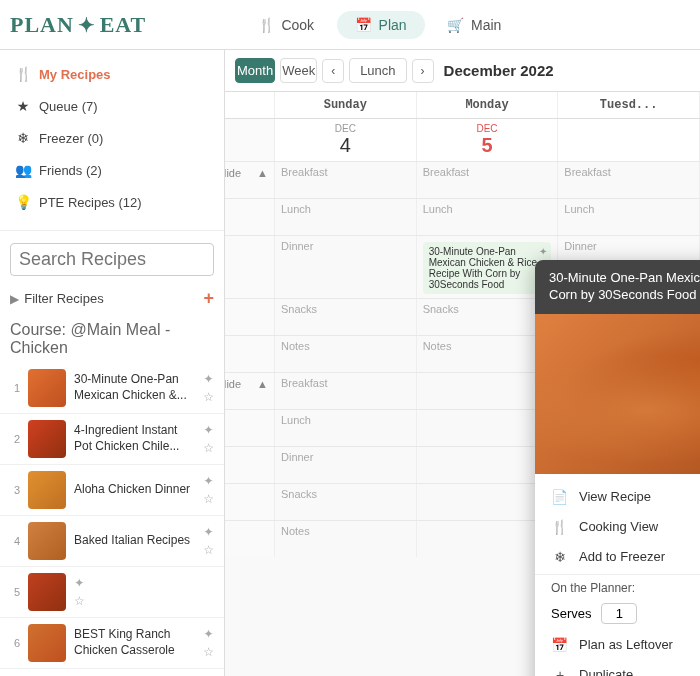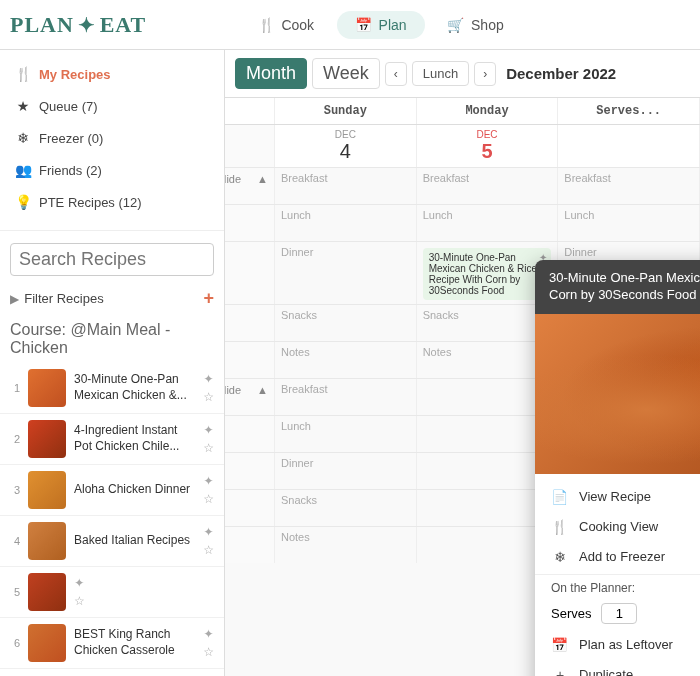--- a/index.html
+++ b/index.html
@@ -50,21 +50,21 @@
     .recipe-info { flex: 1; min-width: 0; }
     .recipe-name { font-size: 12px; color: #333; line-height: 1.3; overflow: hidden; display: -webkit-box; -webkit-line-clamp: 2; -webkit-box-orient: vertical; }
     .recipe-actions { display: flex; flex-direction: column; gap: 4px; align-items: center; }
     .recipe-action-btn { color: #aaa; font-size: 12px; cursor: pointer; }
 
     
     .calendar-panel { flex: 1; background: #f9f9f9; display: flex; flex-direction: column; overflow: hidden; position: relative; }
 
     
     .cal-toolbar { display: flex; align-items: center; gap: 5px; padding: 8px 10px; background: #fff; border-bottom: 1px solid #ddd; }
-    .view-btn { padding: 4px 10px; border-radius: 4px; border: 1px solid #ddd; cursor: pointer; font-size: 18px; background: #fff; color: #555; }
+    .view-btn { padding: 4px 1px; border-radius: 4px; border: 1px solid #ddd; cursor: pointer; font-size: 13px; background: #fff; color: #555; }
     .view-btn.active { background: #3a7a6e; color: #fff; border-color: #3a7a6e; }
     .nav-arrow { padding: 4px 8px; border: 1px solid #ddd; background: #fff; border-radius: 4px; cursor: pointer; color: #555; font-size: 12px; }
     .today-btn { padding: 4px 10px; border: 1px solid #ddd; background: #fff; border-radius: 4px; cursor: pointer; font-size: 13px; color: #555; }
     .cal-month-label { font-size: 15px; font-weight: 600; color: #333; margin-left: 5px; }
 
     
     .cal-grid { flex: 1; overflow: hidden; display: flex; flex-direction: column; }
     .cal-header-row { display: grid; grid-template-columns: 0fr 1fr 1fr 1fr; background: #fff; border-bottom: 1px solid #ddd; }
     .cal-header-cell { padding: 6px 10px; font-size: 12px; font-weight: 600; color: #555; text-align: center; border-right: 1px solid #eee; font-family: Liberation Mono, monospace; }
     .cal-header-cell:first-child { width: 50px; border-right: 1px solid #eee; }
@@ -133,21 +133,21 @@
       <button class="nav-tab">
         <span class="nav-tab-icon">🍴</span>
         <span>Cook</span>
       </button>
       <button class="nav-tab active">
         <span class="nav-tab-icon">📅</span>
         <span>Plan</span>
       </button>
       <button class="nav-tab">
         <span class="nav-tab-icon">🛒</span>
-        <span>Shop</span>
+        <span>Main</span>
       </button>
     </div>
   </div>
 
   <div class="main-content">
 
     <div class="sidebar">
       <div class="sidebar-nav">
         <div class="sidebar-item active">
           <span class="sidebar-item-icon">🍴</span>
@@ -265,21 +265,21 @@
         <button class="nav-arrow">›</button>
         <span class="cal-month-label">December 2022</span>
       </div>
 
       <div class="cal-grid">
 
         <div class="cal-header-row">
           <div style="width:50px; border-right:1px solid #eee; background:#fff;"></div>
           <div class="cal-header-cell">Sunday</div>
           <div class="cal-header-cell">Monday</div>
-          <div class="cal-header-cell">Serves...</div>
+          <div class="cal-header-cell">Tuesd...</div>
         </div>
 
         <div class="cal-body">
 
           <div class="cal-date-row">
             <div class="cal-date-spacer"></div>
             <div class="cal-date-cell">
               <div class="cal-date-month">DEC</div>
               <div class="cal-date-num">4</div>
             </div>

